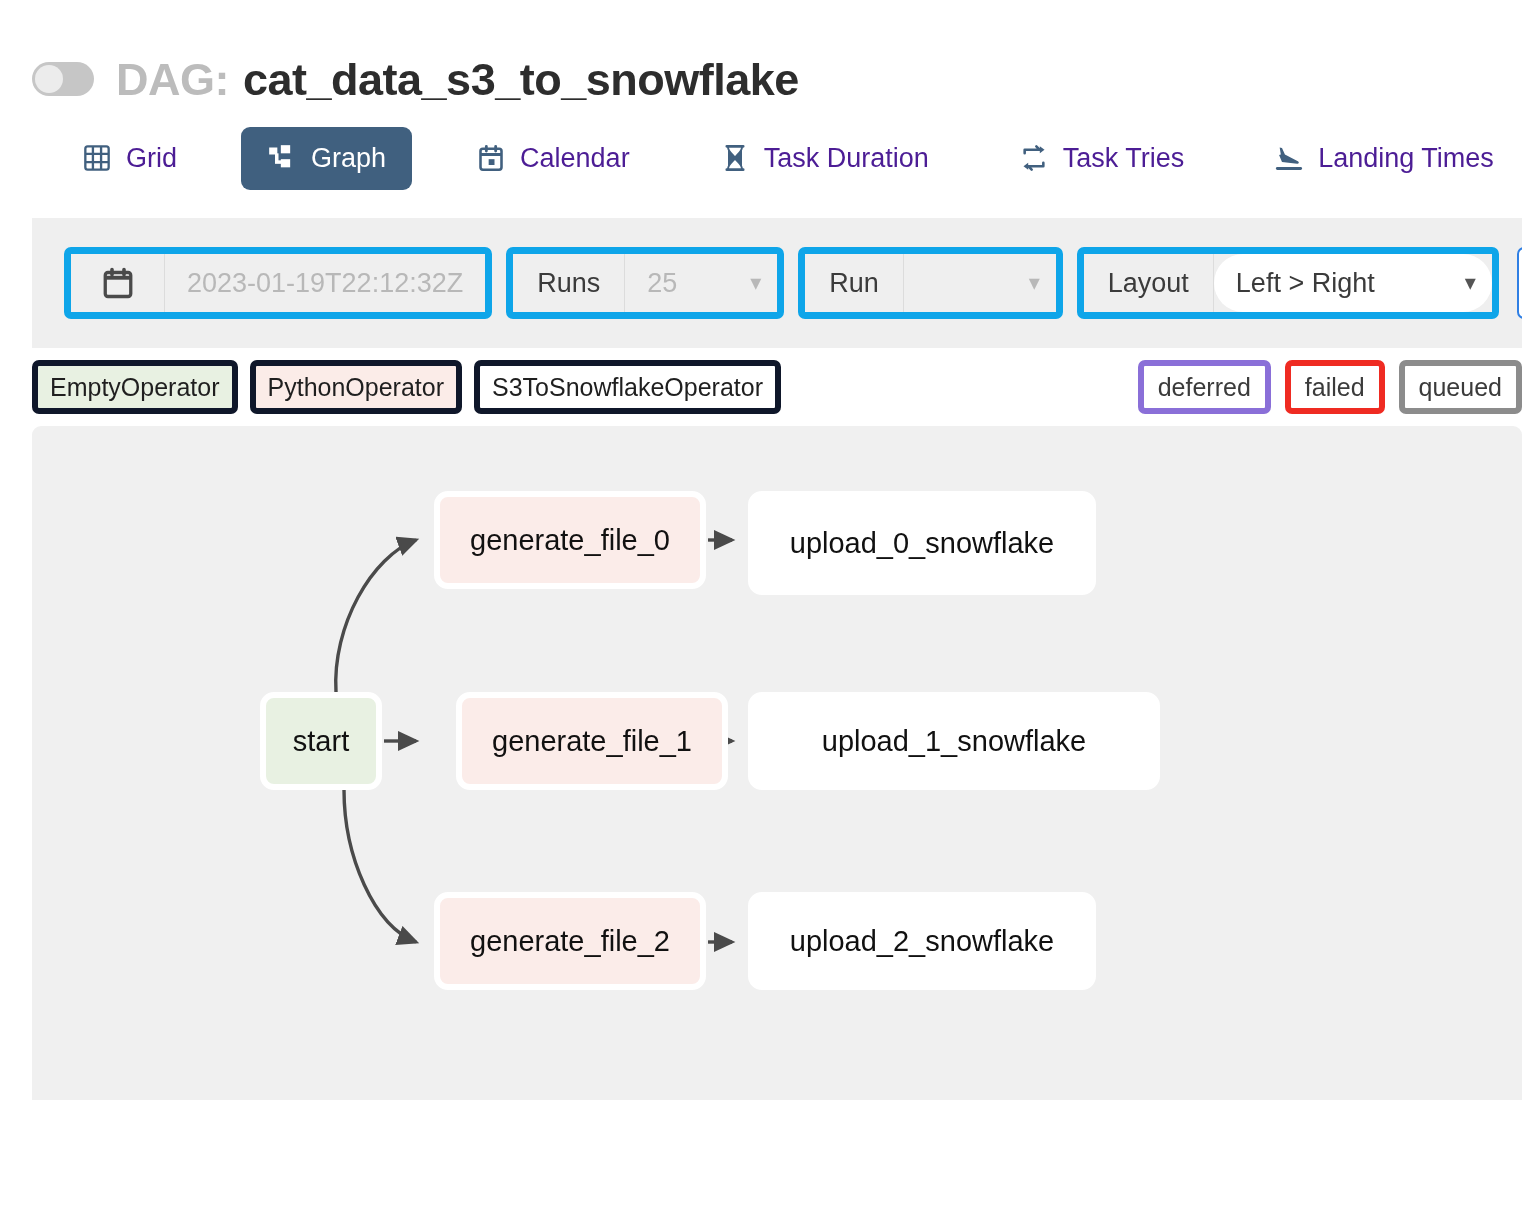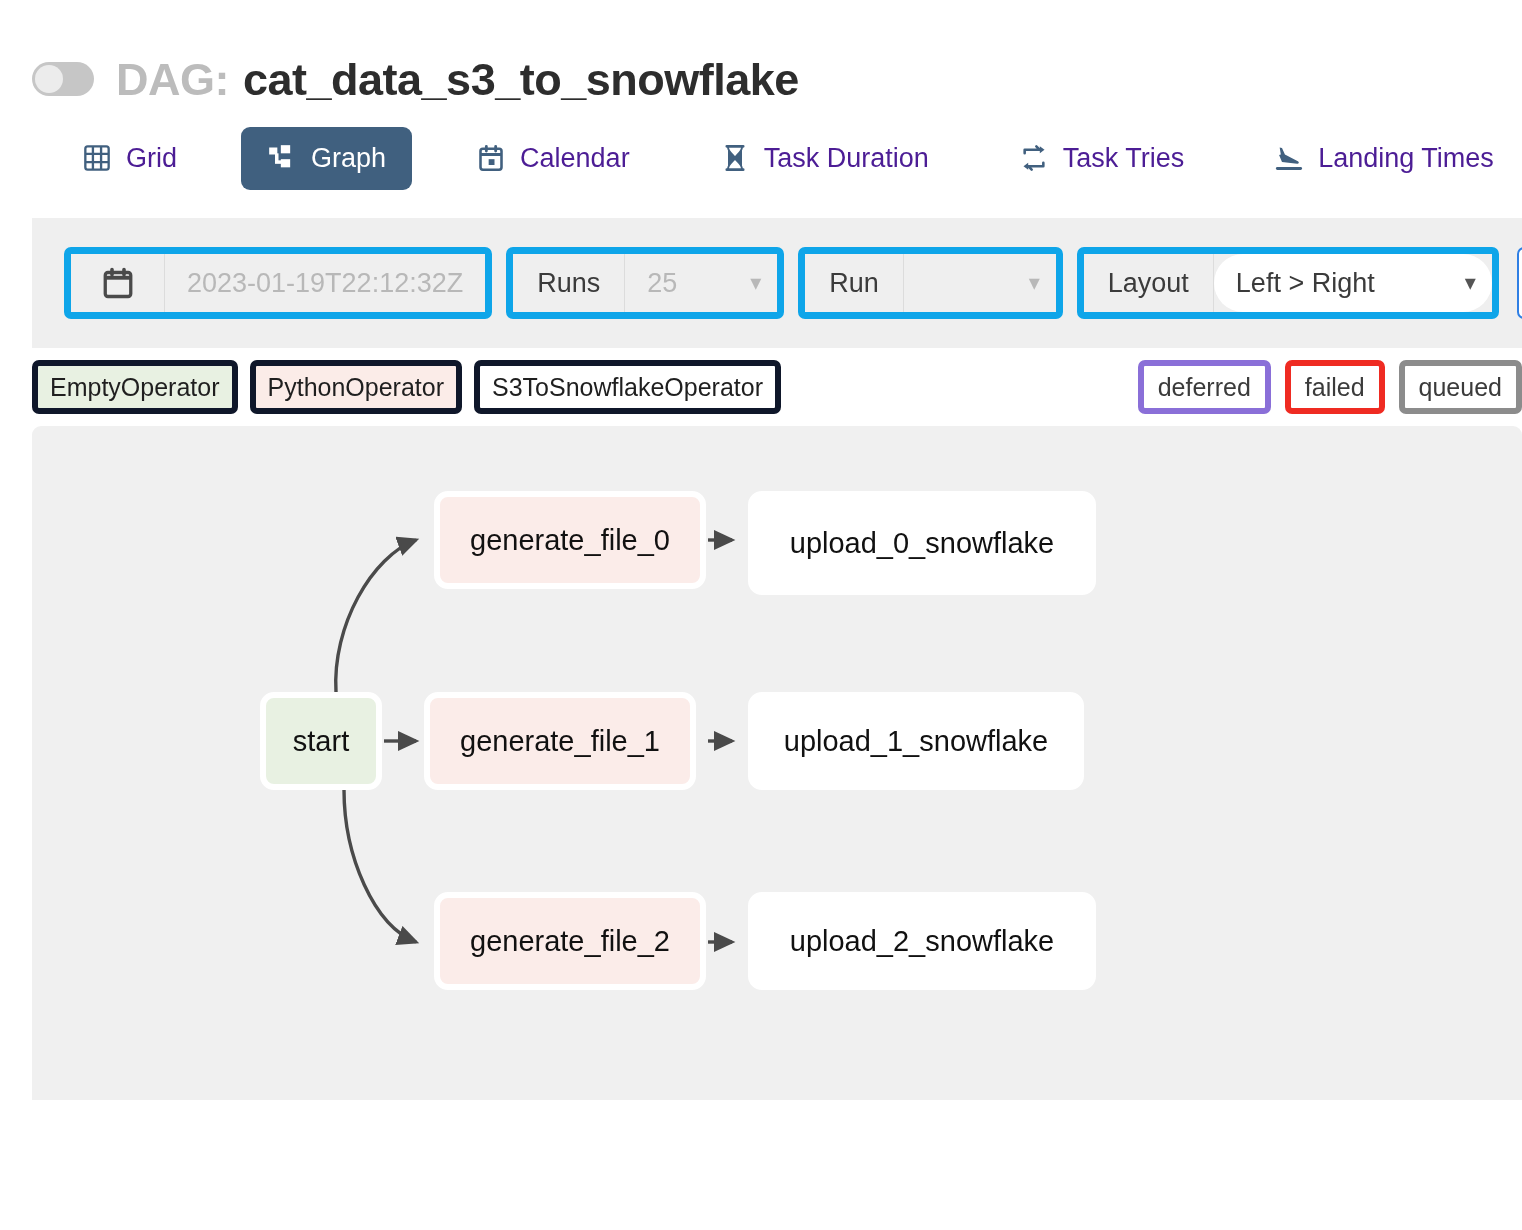--- a/index.html
+++ b/index.html
@@ -347,18 +347,18 @@
 
     <path d="M312,364 C312,430 342,500 384,516" fill="none" stroke="#4a4a4a" stroke-width="3.4" marker-end="url(#ah)"></path>
 
     <path d="M676,114 L700,114" fill="none" stroke="#4a4a4a" stroke-width="3.4" marker-end="url(#ah)"></path>
     <path d="M676,315 L700,315" fill="none" stroke="#4a4a4a" stroke-width="3.4" marker-end="url(#ah)"></path>
     <path d="M676,516 L700,516" fill="none" stroke="#4a4a4a" stroke-width="3.4" marker-end="url(#ah)"></path>
   </svg>
 
   <div class="node kind-empty" style="left:228px;top:266px;width:122px;height:98px;">start</div>
   <div class="node kind-python" style="left:402px;top:65px;width:272px;height:98px;">generate_file_0</div>
-  <div class="node kind-python" style="left:392px;top:266px;width:272px;height:98px;">generate_file_1</div>
+  <div class="node kind-python" style="left:424px;top:266px;width:272px;height:98px;">generate_file_1</div>
   <div class="node kind-python" style="left:402px;top:466px;width:272px;height:98px;">generate_file_2</div>
   <div class="node kind-s3" style="left:716px;top:65px;width:348px;height:104px;">upload_0_snowflake</div>
-  <div class="node kind-s3" style="left:716px;top:266px;width:336px;height:98px;">upload_1_snowflake</div>
+  <div class="node kind-s3" style="left:716px;top:266px;width:412px;height:98px;">upload_1_snowflake</div>
   <div class="node kind-s3" style="left:716px;top:466px;width:348px;height:98px;">upload_2_snowflake</div>
 </div>
 
 </body></html>

